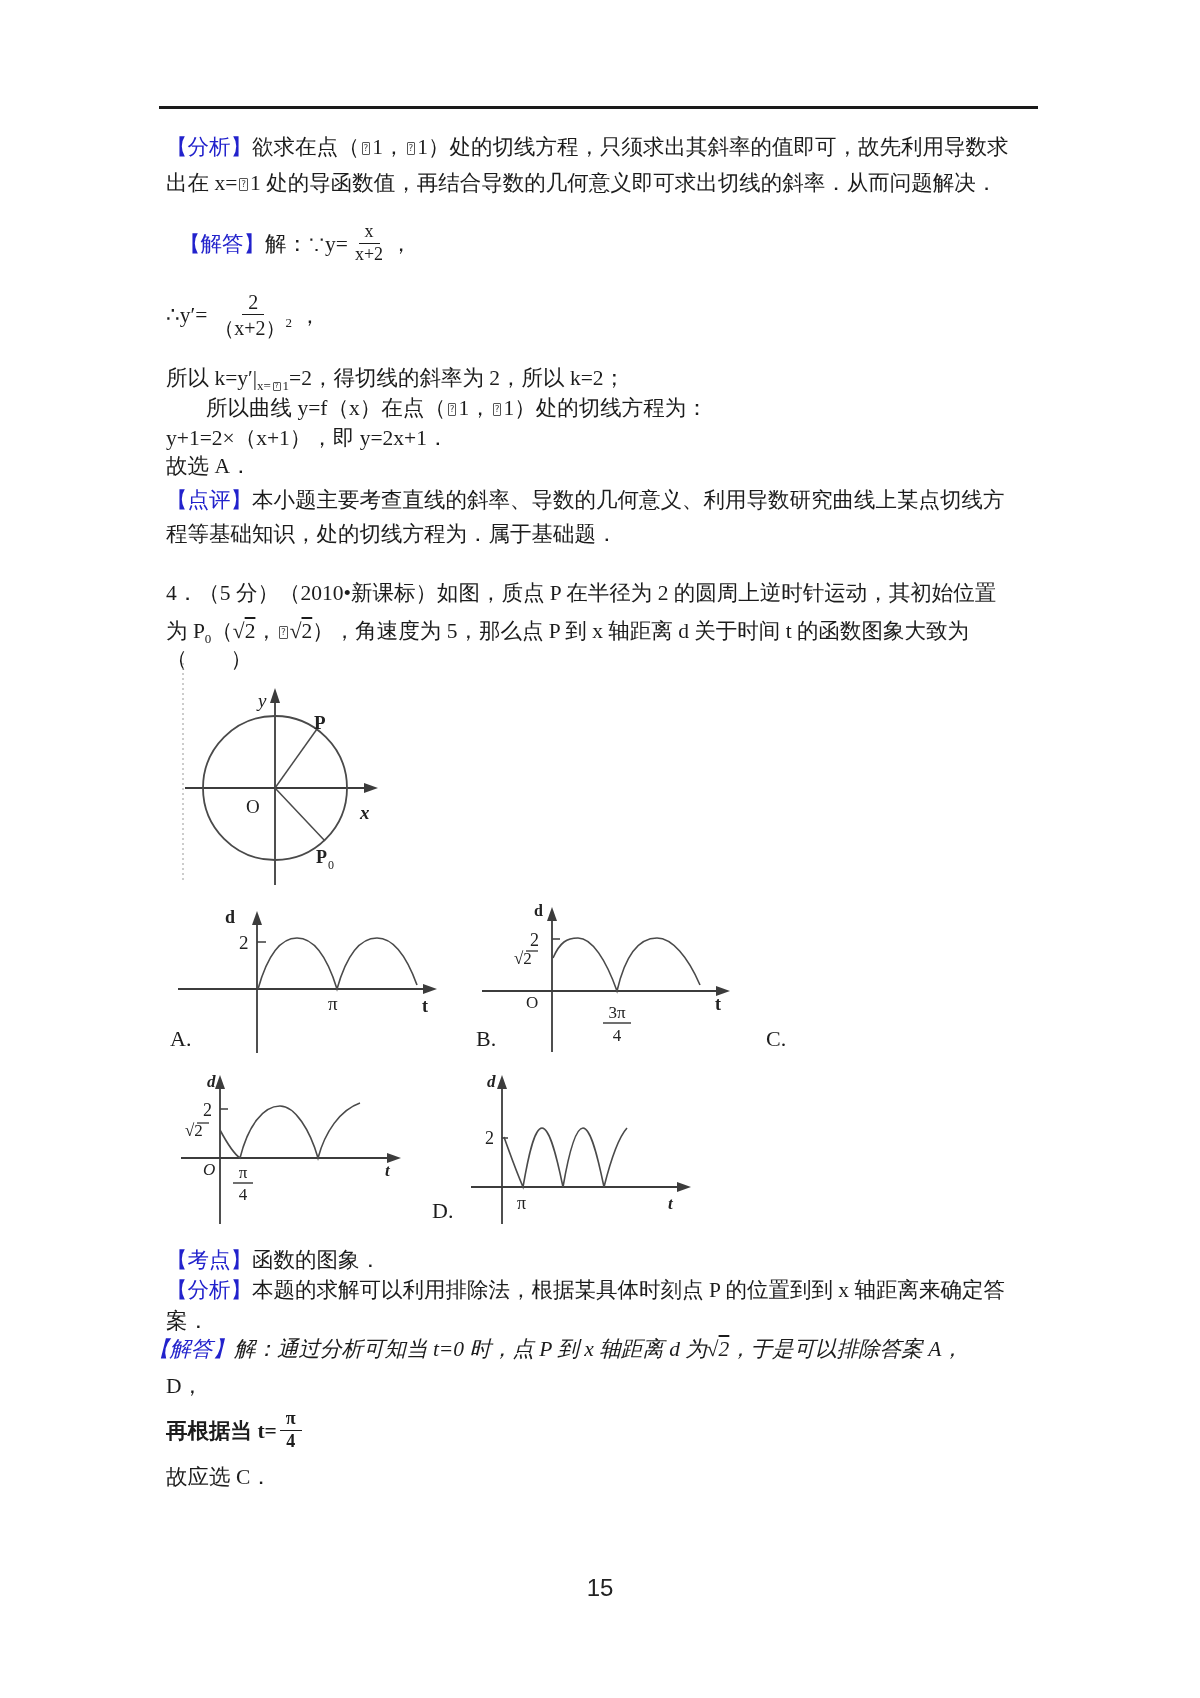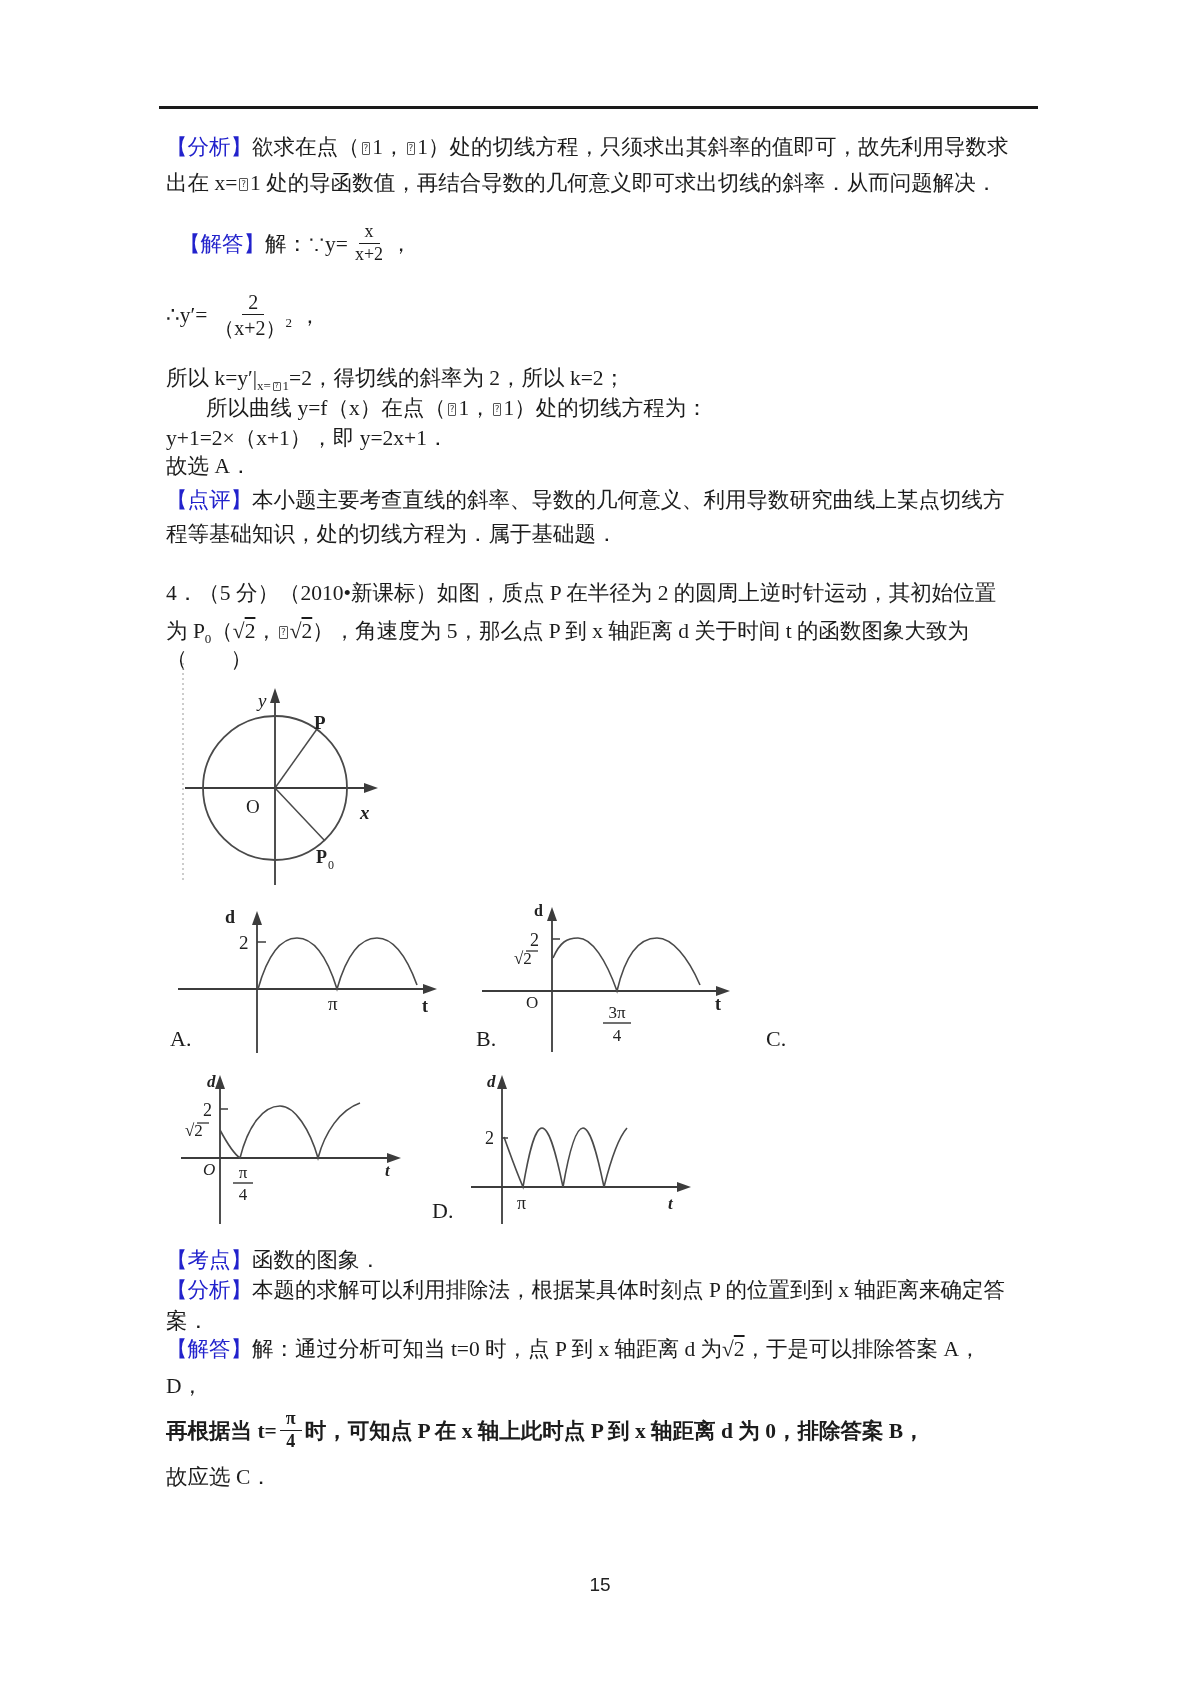--- a/index.html
+++ b/index.html
@@ -15,21 +15,21 @@
   span.sub{font-size:13px;vertical-align:-5px;}
   span.sub.tofu{font-size:7px;line-height:7px;padding:0 1px;vertical-align:-3px;}
   span.sup{font-size:13px;vertical-align:8px;}
   span.ovl{text-decoration:overline;}
   .frac{display:inline-flex;flex-direction:column;align-items:center;margin:0 3px;line-height:1.2;}
   .frac .fnum{padding:0 6px;border-bottom:1.6px solid #1c1c1c;text-align:center;}
   .frac .fden{padding:0 4px;text-align:center;}
   .f18{font-size:18px;}
   .f20{font-size:20px;}
   .opt{position:absolute;font-size:22px;color:#1c1c1c;}
-  .pagenum{position:absolute;left:0;top:1574px;width:1200px;text-align:center;font-size:19px;
+  .pagenum{position:absolute;left:0;top:1574px;width:1200px;text-align:center;font-size:24px;
            font-family:"Liberation Sans","DejaVu Sans",sans-serif;color:#222;}
   svg.fig{position:absolute;overflow:visible;}
   svg.fig text{font-family:"Liberation Serif","DejaVu Serif",serif;fill:#222;}
   svg.fig .it{font-style:italic;}
   svg.fig .bd{font-weight:bold;}
 </style>
 </head>
 <body>
 
 <div class="headrule"></div>
@@ -147,27 +147,26 @@
   <text x="50" y="76" font-size="18">2</text>
   <text x="82" y="141" font-size="18">π</text>
   <text x="233" y="141" font-size="17" class="it bd">t</text>
 </svg>
 
 <div class="opt" style="left:432px;top:1198px;">D.</div>
 
 <div class="line" style="left:166px;top:1247px;font-family:Liberation Serif, serif;"><span class="tag">【考点】</span><span>函数的图象．</span></div>
 <div class="line" style="left:166px;top:1277px;"><span class="tag">【分析】</span><span>本题的求解可以利用排除法，根据某具体时刻点 P 的位置到到 x 轴距离来确定答</span></div>
 <div class="line" style="left:166px;top:1308px;">案．</div>
-<div class="line" style="left:166px;top:1336px;"><span class="tag">【解答】</span><span>解：通过分析可知当 t=0 时，点 P 到 x 轴距离 d 为√</span><span class="ovl">2</span><span>，于是可以排除答案 A，</span></div>
+<div class="line" style="left:148px;top:1336px;font-style:italic;"><span class="tag">【解答】</span><span>解：通过分析可知当 t=0 时，点 P 到 x 轴距离 d 为√</span><span class="ovl">2</span><span>，于是可以排除答案 A，</span></div>
 <div class="line" style="left:166px;top:1373px;">D，</div>
 
 <div class="frow" style="left:166px;top:1403px;height:54px;font-weight:bold;">
   <span>再根据当 t=</span>
   <span class="frac f18">
     <span class="fnum">π</span>
     <span class="fden">4</span>
   </span>
-  <span>时，可知点 P 在 x 轴上此时点 P 到 x 轴距离 d 为 0，排除答案 B，</span>
 </div>
 
 <div class="line" style="left:166px;top:1464px;">故应选 C．</div>
 
 <div class="pagenum">15</div>
 
 </body></html>

